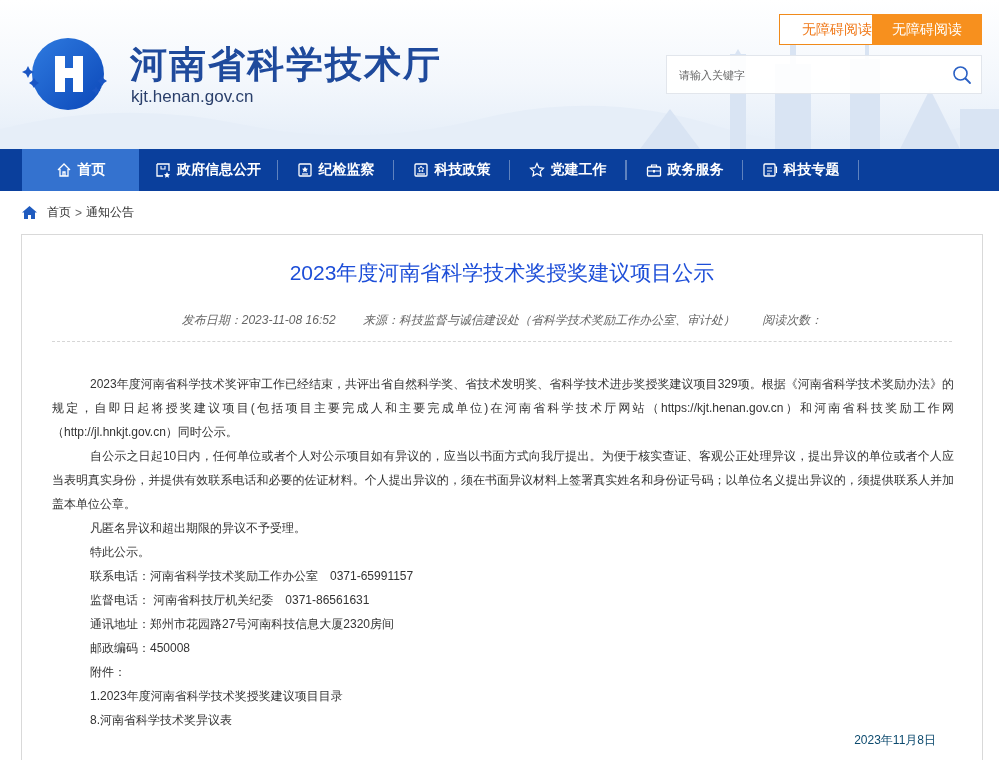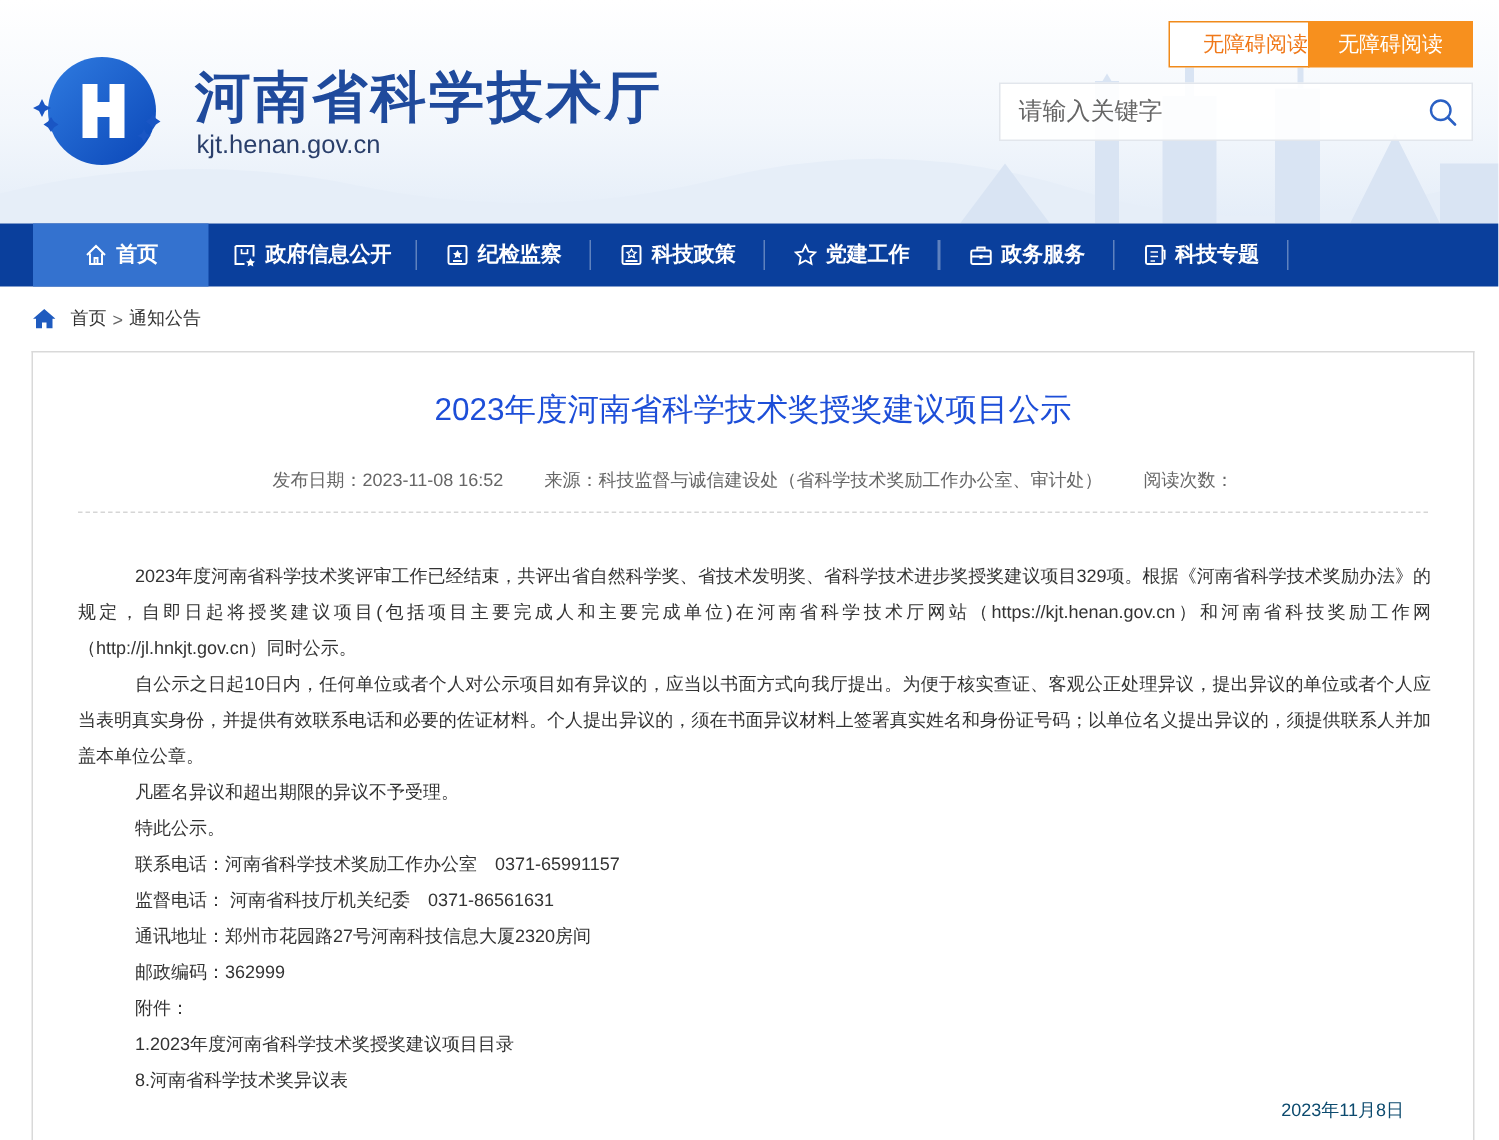--- a/index.html
+++ b/index.html
@@ -10,39 +10,39 @@
     background: linear-gradient(180deg, #ffffff 0%, #f3f7fc 55%, #e4edf8 100%); overflow: hidden; }
   .skyline { position: absolute; left: 520px; bottom: 0; width: 480px; height: 130px; }
   .hills { position: absolute; left: 0; bottom: 0; width: 999px; height: 60px; }
   .logo { position: absolute; left: 20px; top: 36px; width: 92px; height: 75px; }
   .site-title { position: absolute; left: 130px; top: 40px; font-size: 37px; font-weight: bold; color: #1f4a9c; letter-spacing: 2px; }
   .site-domain { position: absolute; left: 131px; top: 87px; font-size: 17px; color: #2a3f6b; }
 
   .btn-accessible { position: absolute; left: 779px; top: 14px; width: 94px; height: 31px; border: 1px solid #f08a1a; background: #fff; color: #f07818; font-size: 14px; line-height: 29px; text-align: right; }
   .btn-elder { position: absolute; left: 872px; top: 14px; width: 110px; height: 31px; background: #f7901e; color: #fff; font-size: 14px; line-height: 31px; text-align: center; }
   .search-box { position: absolute; left: 666px; top: 55px; width: 316px; height: 39px; border: 1px solid #e2e6ec; background: rgba(255,255,255,0.92); }
-  .search-input { position: absolute; left: 0; top: 0; width: 270px; height: 37px; border: none; outline: none; background: transparent; padding-left: 12px; font-size: 16px; color: #333; font-family: "Liberation Sans", sans-serif; }
+  .search-input { position: absolute; left: 0; top: 0; width: 270px; height: 37px; border: none; outline: none; background: transparent; padding-left: 12px; font-size: 11px; color: #333; font-family: "Liberation Sans", sans-serif; }
   .search-input::placeholder { color: #666; }
   .search-btn { position: absolute; right: 8px; top: 8px; width: 22px; height: 22px; cursor: pointer; }
 
   .nav { position: absolute; left: 0; top: 149px; width: 999px; height: 42px; background: #0a3f9c; }
   .nav-inner { position: absolute; left: 22px; top: 0; height: 42px; display: flex; }
   .nav-item { height: 42px; display: flex; align-items: center; justify-content: center; color: #fff; font-size: 14px; font-weight: bold; position: relative; cursor: pointer; }
   .nav-item.active { background: #3472cf; }
   .nav-item .ico { width: 16px; height: 16px; margin-right: 6px; display: inline-block; }
   .nav-sep { width: 1px; height: 20px; background: rgba(255,255,255,0.35); align-self: center; }
 
   .breadcrumb { position: absolute; left: 22px; top: 204px; font-size: 12px; color: #333; display: flex; align-items: center; }
   .breadcrumb .home-ico { width: 15px; height: 13px; margin-right: 10px; }
   .breadcrumb .sep { margin: 0 4px; color: #666; }
 
   .content { position: absolute; left: 21px; top: 234px; width: 962px; height: 540px; border: 1px solid #d9d9d9; border-bottom: none; background: #fff; }
   .article-title { position: absolute; left: 0; top: 24px; width: 960px; text-align: center; font-size: 21px; color: #1d4ed8; }
   .meta { position: absolute; left: 0; top: 77px; width: 960px; text-align: center; font-size: 12px; color: #666; }
-  .meta span { margin: 0 12px; }
+  .meta span { margin: 0 12px; font-style: italic; }
   .dash { position: absolute; left: 30px; top: 106px; width: 900px; border-top: 1px dashed #d6d6d6; }
   .body { position: absolute; left: 30px; top: 137px; width: 902px; font-size: 12px; color: #333; line-height: 24px; text-align: justify; }
   .body p { margin: 0; }
   .body .indent { text-indent: 38px; }
   .body .pad { padding-left: 38px; }
   .date-sign { position: absolute; right: 46px; top: 497px; font-size: 12px; color: #0c4a6e; }
 </style>
 </head>
 <body>
 
@@ -177,19 +177,19 @@
   <div class="dash"></div>
 
   <div class="body">
     <p class="indent">2023年度河南省科学技术奖评审工作已经结束，共评出省自然科学奖、省技术发明奖、省科学技术进步奖授奖建议项目329项。根据《河南省科学技术奖励办法》的规定，自即日起将授奖建议项目(包括项目主要完成人和主要完成单位)在河南省科学技术厅网站（https://kjt.henan.gov.cn）和河南省科技奖励工作网（http://jl.hnkjt.gov.cn）同时公示。</p>
     <p class="indent">自公示之日起10日内，任何单位或者个人对公示项目如有异议的，应当以书面方式向我厅提出。为便于核实查证、客观公正处理异议，提出异议的单位或者个人应当表明真实身份，并提供有效联系电话和必要的佐证材料。个人提出异议的，须在书面异议材料上签署真实姓名和身份证号码；以单位名义提出异议的，须提供联系人并加盖本单位公章。</p>
     <p class="pad">凡匿名异议和超出期限的异议不予受理。</p>
     <p class="pad">特此公示。</p>
     <p class="pad">联系电话：河南省科学技术奖励工作办公室　0371-65991157</p>
     <p class="pad">监督电话： 河南省科技厅机关纪委　0371-86561631</p>
     <p class="pad">通讯地址：郑州市花园路27号河南科技信息大厦2320房间</p>
-    <p class="pad">邮政编码：362999</p>
+    <p class="pad">邮政编码：450008</p>
     <p class="pad">附件：</p>
     <p class="pad">1.2023年度河南省科学技术奖授奖建议项目目录</p>
     <p class="pad">8.河南省科学技术奖异议表</p>
   </div>
   <div class="date-sign">2023年11月8日</div>
 </div>
 
 </body></html>

